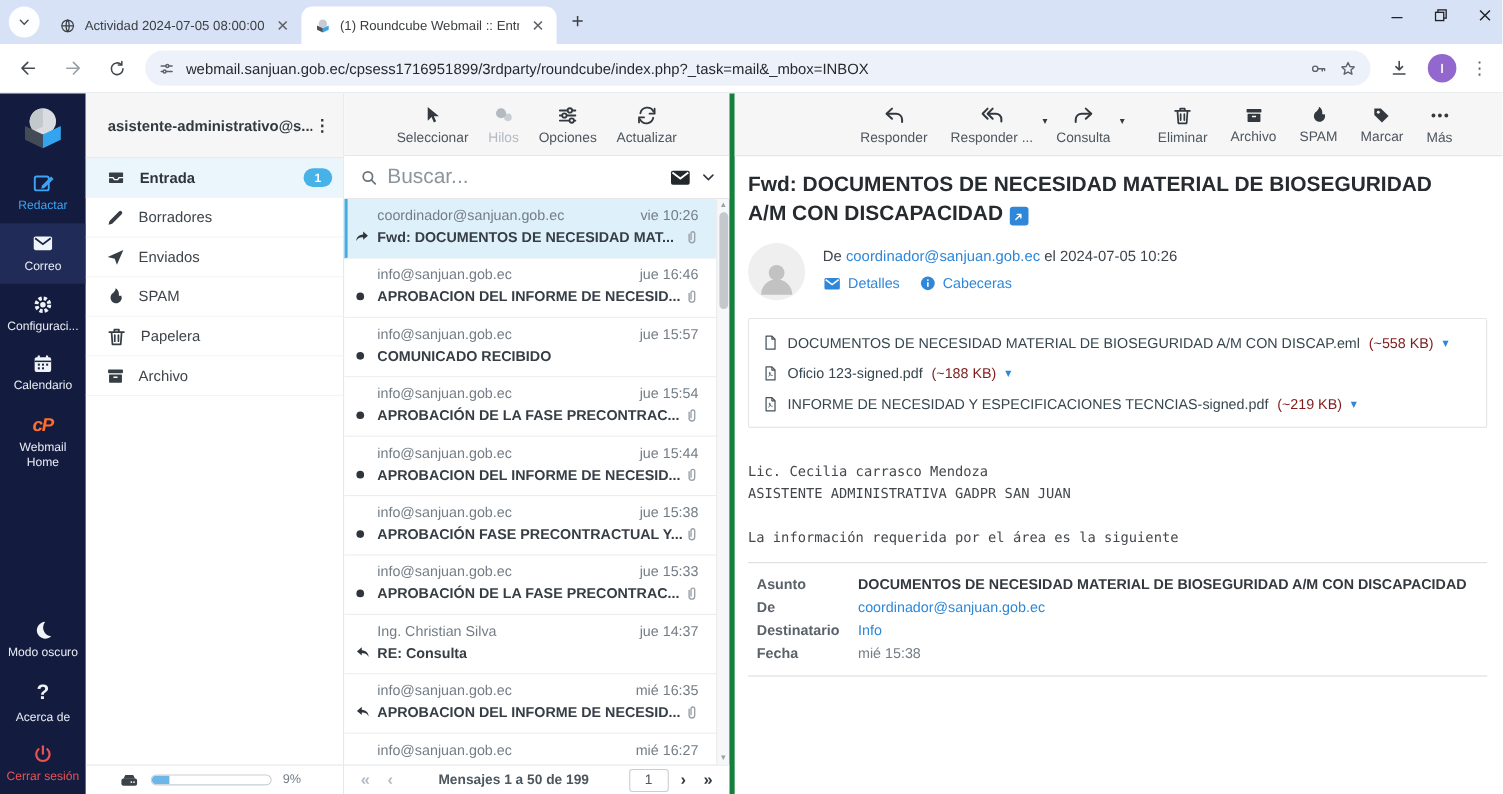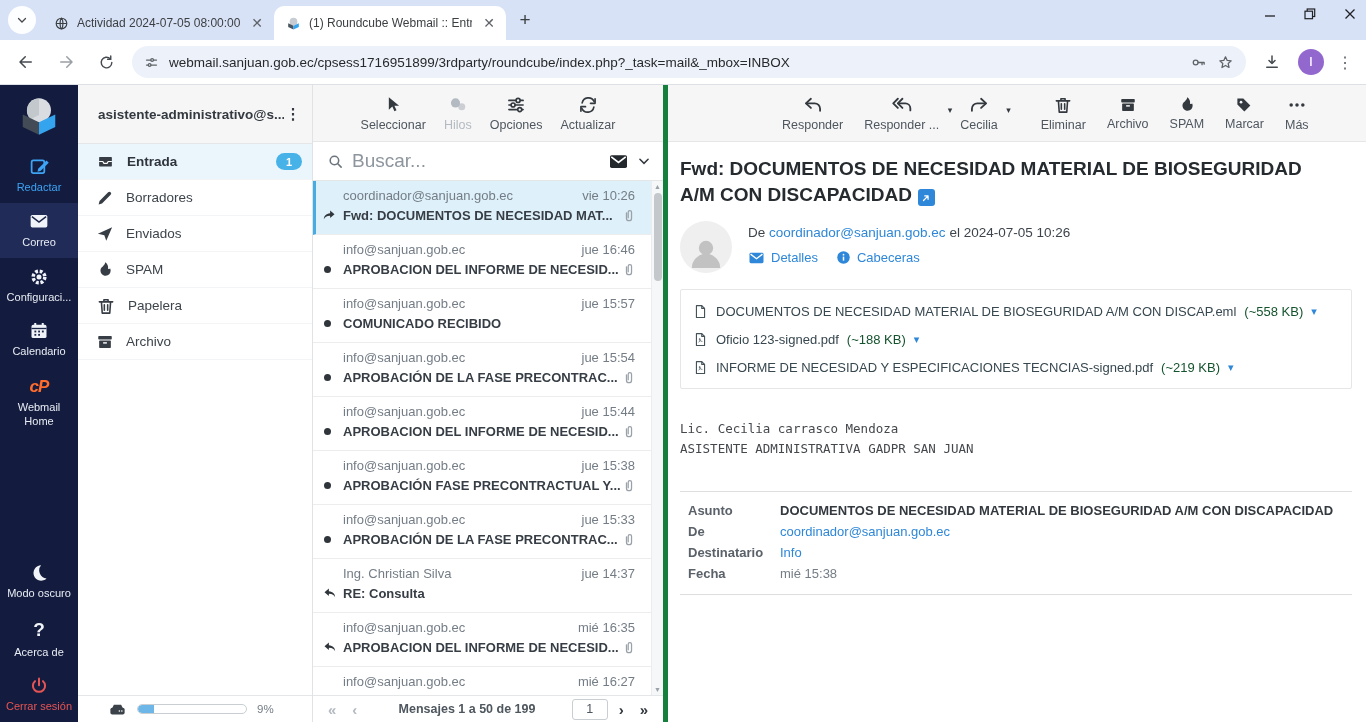--- a/index.html
+++ b/index.html
@@ -98,21 +98,21 @@
   .mavatar { width:52px; height:52px; border-radius:50%; background:#efefef; overflow:hidden; display:flex; align-items:flex-end; justify-content:center; color:#c2c2c2; flex:none; }
   .fromline { font-size:13.5px; color:#3d444b; margin-top:4px; }
   .fromline a { color:#2e87d8; text-decoration:none; }
   .hlinks { display:flex; gap:18px; margin-top:10px; }
   .hlink { display:flex; gap:6px; align-items:center; font-size:13px; color:#2e87d8; cursor:pointer; }
   .hlink .icn { color:#2e87d8; }
   .attachbox { margin:16px 0 0; border:1px solid #e4e6e8; border-radius:2px; padding:7px 12px; }
   .attrow { display:flex; align-items:center; gap:8px; height:28px; font-size:13px; color:#37474f; }
   .attrow .icn { color:#455259; flex:none; }
   .attrow .name { cursor:pointer; }
-  .attrow .size { color:#14532d; }
+  .attrow .size { color:#7f1d1d; }
   .attrow .acaret { color:#2e87d8; font-size:11px; cursor:pointer; }
   .mbody { margin-top:30px; font-family:"DejaVu Sans Mono","Liberation Mono",monospace; font-size:12.5px; color:#44484c; line-height:1.6; }
   .dtable { margin-top:12px; border-top:1px solid #dcdedf; border-bottom:1px solid #dcdedf; padding:8px 0 10px 8px; }
   .drow { display:flex; font-size:13px; line-height:21px; }
   .dlabel { width:92px; flex:none; font-weight:700; color:#5a6169; }
   .dval { color:#3d444b; }
   .dval.bold { font-weight:700; color:#33393f; }
   .dval.link { color:#2e87d8; cursor:pointer; }
   .dval.muted { color:#747d86; }
 </style>
@@ -640,21 +640,21 @@
           <span>Responder ...</span>
         </div>
         <div class="tbtn">
           <span class="icn">
             <svg width="20" height="20" viewBox="0 0 24 24" fill="none" stroke="currentColor" stroke-width="2.2" stroke-linecap="round" stroke-linejoin="round">
               <path d="M14.5 4.5l6 5.5-6 5.5"></path>
               <path d="M20 10H10a6.5 6.5 0 0 0-6.5 6.5v2.5"></path>
             </svg>
           </span>
           <span class="caret">▾</span>
-          <span>Cecilia</span>
+          <span>Consulta</span>
         </div>
         <div class="tbtn gap">
           <span class="icn">
             <svg width="20" height="20" viewBox="0 0 24 24" fill="none" stroke="currentColor" stroke-width="1.9" stroke-linecap="round" stroke-linejoin="round">
               <path d="M4 7h16M9.5 7V4.5h5V7M6.5 7l1 13.5h9l1-13.5M10 10.5v6.5M14 10.5v6.5"></path>
             </svg>
           </span>
           <span>Eliminar</span>
         </div>
         <div class="tbtn">
@@ -767,20 +767,21 @@
             </span>
             <span class="name">INFORME DE NECESIDAD Y ESPECIFICACIONES TECNCIAS-signed.pdf</span>
             <span class="size">(~219 KB)</span>
             <span class="acaret">▾</span>
           </div>
         </div>
       <div class="mbody" id="mail-body">
           <div>Lic. Cecilia carrasco Mendoza</div>
           <div>ASISTENTE ADMINISTRATIVA GADPR SAN JUAN</div>
           <div>&nbsp;</div>
+          <div>La información requerida por el área es la siguiente</div>
         </div>
       <div class="dtable" id="detail-rows">
           <div class="drow">
             <span class="dlabel">Asunto</span>
             <span class="dval bold">DOCUMENTOS DE NECESIDAD MATERIAL DE BIOSEGURIDAD A/M CON DISCAPACIDAD</span>
           </div>
           <div class="drow">
             <span class="dlabel">De</span>
             <span class="dval link">coordinador@sanjuan.gob.ec</span>
           </div>

